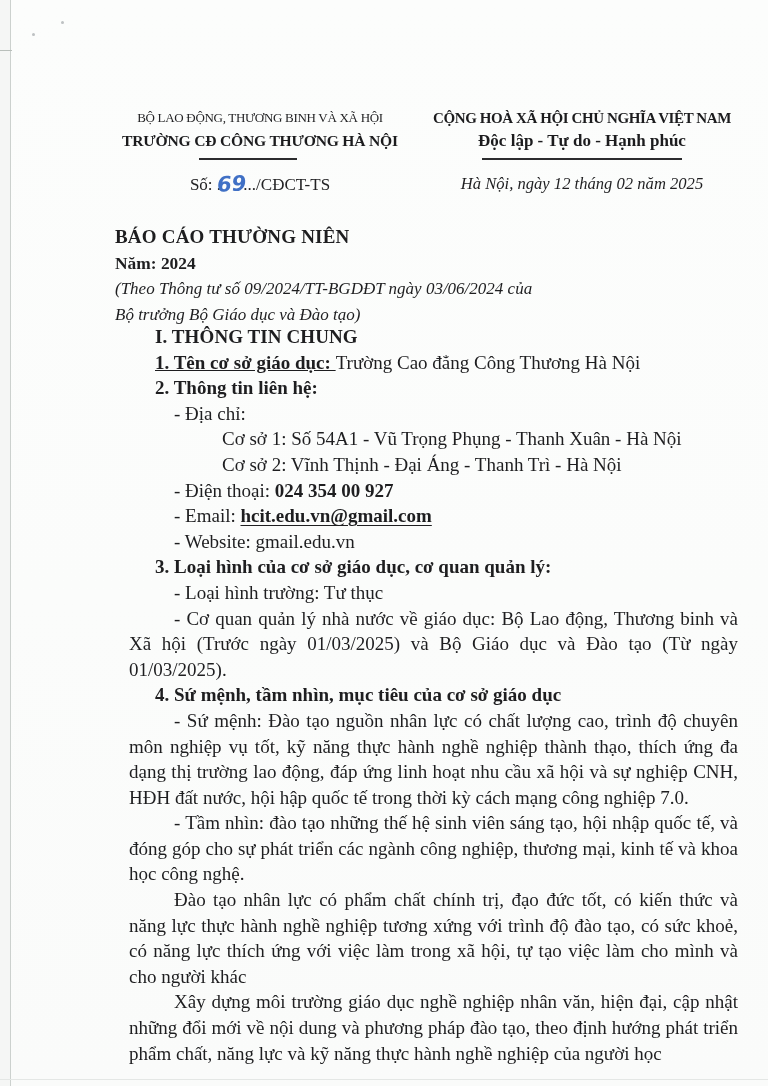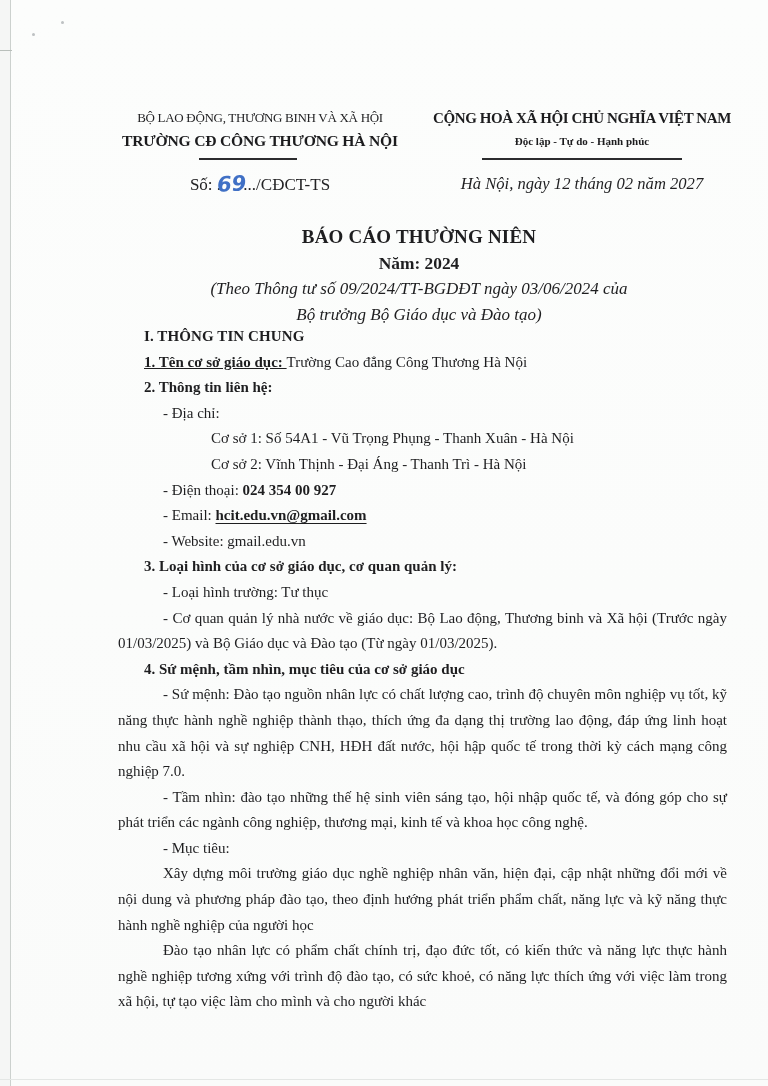--- a/index.html
+++ b/index.html
@@ -58,21 +58,21 @@
   .rule {
     height: 2px; background: #2c2c2e; margin: 5px auto 0 auto;
   }
   .rule-left { width: 98px; margin-left: 141px; }
   .rule-right { width: 200px; }
   .nat-line1 {
     font-size: 15px; line-height: 22px; white-space: nowrap;
     font-weight: bold; letter-spacing: -0.4px; color: #1c1c1e;
   }
   .nat-line2 {
-    font-size: 11px; line-height: 24px; white-space: nowrap;
+    font-size: 17px; line-height: 24px; white-space: nowrap;
     font-weight: bold; color: #1c1c1e;
   }
   .so-line {
     margin-top: 13px; font-size: 17px; line-height: 24px; white-space: nowrap;
     color: #222224;
   }
   .handwritten {
     display: inline-block;
     font-family: "DejaVu Sans", sans-serif;
     font-style: italic; font-weight: bold;
@@ -82,30 +82,30 @@
     margin: 0 -3px 0 -4px;
   }
   .date-line {
     margin-top: 12px; font-size: 16.6px; line-height: 24px; white-space: nowrap;
     font-style: italic; color: #1f1f21;
   }
 
   
   .title-block {
     position: absolute; left: 115px; top: 224px; width: 608px;
-    text-align: center; line-height: 26px;
+    text-align: left; line-height: 26px;
   }
   .title-main { font-size: 19px; font-weight: bold; letter-spacing: 0.2px; }
   .title-year { font-size: 17.4px; font-weight: bold; }
   .title-sub  { font-size: 17px; font-style: italic; }
 
   
   .body-block {
-    position: absolute; left: 118px; top: 324px; width: 609px;
-    font-size: 15px; line-height: 25.6px; color: #1e1e20;
+    position: absolute; left: 129px; top: 324px; width: 609px;
+    font-size: 19px; line-height: 25.6px; color: #1e1e20;
   }
   .body-block p { margin: 0; }
   .h-section { font-weight: bold; text-indent: 26px; letter-spacing: 0.1px; }
   .h-num     { font-weight: bold; text-indent: 26px; }
   .lead      { text-indent: 26px; }
   .lead b, .h-num b { font-weight: bold; text-decoration: underline; }
   .dash      { text-indent: 45px; }
   .campus    { text-indent: 93px; }
   .para      { text-align: justify; text-indent: 45px; }
   .bold      { font-weight: bold; }
@@ -130,21 +130,21 @@
     <div class="rule rule-left"></div>
     <div class="so-line">
       <span>Số: .</span><span class="handwritten">69</span><span>...</span><span>/CĐCT-TS</span>
     </div>
   </div>
 
   <div class="header-right">
     <div class="nat-line1">CỘNG HOÀ XÃ HỘI CHỦ NGHĨA VIỆT NAM</div>
     <div class="nat-line2">Độc lập - Tự do - Hạnh phúc</div>
     <div class="rule rule-right"></div>
-    <div class="date-line">Hà Nội, ngày 12 tháng 02 năm 2027</div>
+    <div class="date-line">Hà Nội, ngày 12 tháng 02 năm 2025</div>
   </div>
 
   <div class="title-block">
     <div class="title-main">BÁO CÁO THƯỜNG NIÊN</div>
     <div class="title-year">Năm: 2024</div>
     <div class="title-sub">(Theo Thông tư số 09/2024/TT-BGDĐT ngày 03/06/2024 của</div>
     <div class="title-sub">Bộ trưởng Bộ Giáo dục và Đào tạo)</div>
   </div>
 
   <div class="body-block">
@@ -164,18 +164,17 @@
 
     <p class="dash">- Website: gmail.edu.vn</p>
 
     <p class="h-num">3. Loại hình của cơ sở giáo dục, cơ quan quản lý:</p>
     <p class="dash">- Loại hình trường: Tư thục</p>
     <p class="para">- Cơ quan quản lý nhà nước về giáo dục: Bộ Lao động, Thương binh và Xã hội (Trước ngày 01/03/2025) và Bộ Giáo dục và Đào tạo (Từ ngày 01/03/2025).</p>
 
     <p class="h-num">4. Sứ mệnh, tầm nhìn, mục tiêu của cơ sở giáo dục</p>
     <p class="para">- Sứ mệnh: Đào tạo nguồn nhân lực có chất lượng cao, trình độ chuyên môn nghiệp vụ tốt, kỹ năng thực hành nghề nghiệp thành thạo, thích ứng đa dạng thị trường lao động, đáp ứng linh hoạt nhu cầu xã hội và sự nghiệp CNH, HĐH đất nước, hội hập quốc tế trong thời kỳ cách mạng công nghiệp 7.0.</p>
     <p class="para">- Tầm nhìn: đào tạo những thế hệ sinh viên sáng tạo, hội nhập quốc tế, và đóng góp cho sự phát triển các ngành công nghiệp, thương mại, kinh tế và khoa học công nghệ.</p>
-    <p class="dash">- Mục tiêu:</p>
+    <p class="para">Đào tạo nhân lực có phẩm chất chính trị, đạo đức tốt, có kiến thức và năng lực thực hành nghề nghiệp tương xứng với trình độ đào tạo, có sức khoẻ, có năng lực thích ứng với việc làm trong xã hội, tự tạo việc làm cho mình và cho người khác</p>
     <p class="para">Xây dựng môi trường giáo dục nghề nghiệp nhân văn, hiện đại, cập nhật những đổi mới về nội dung và phương pháp đào tạo, theo định hướng phát triển phẩm chất, năng lực và kỹ năng thực hành nghề nghiệp của người học</p>
-    <p class="para">Đào tạo nhân lực có phẩm chất chính trị, đạo đức tốt, có kiến thức và năng lực thực hành nghề nghiệp tương xứng với trình độ đào tạo, có sức khoẻ, có năng lực thích ứng với việc làm trong xã hội, tự tạo việc làm cho mình và cho người khác</p>
   </div>
 
 </div>
 
 </body></html>

